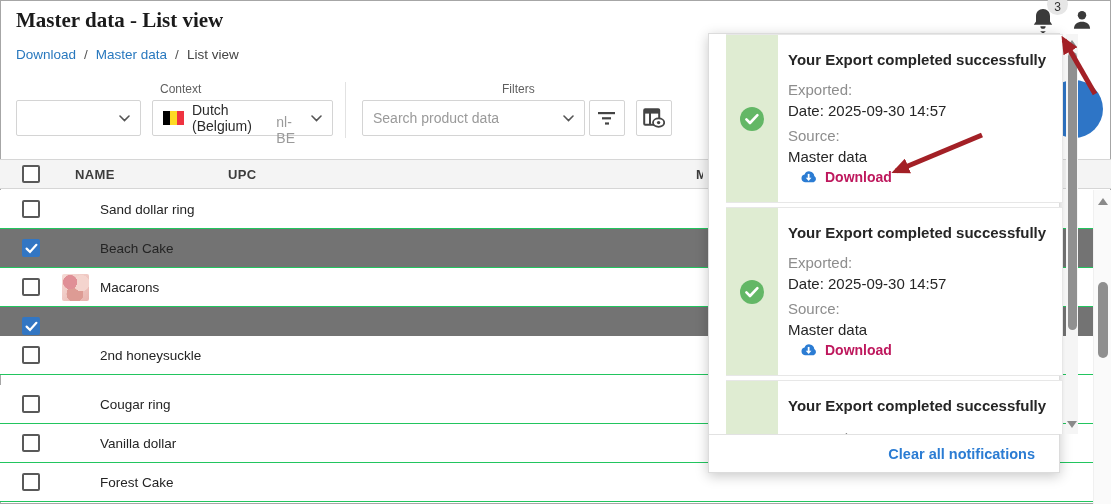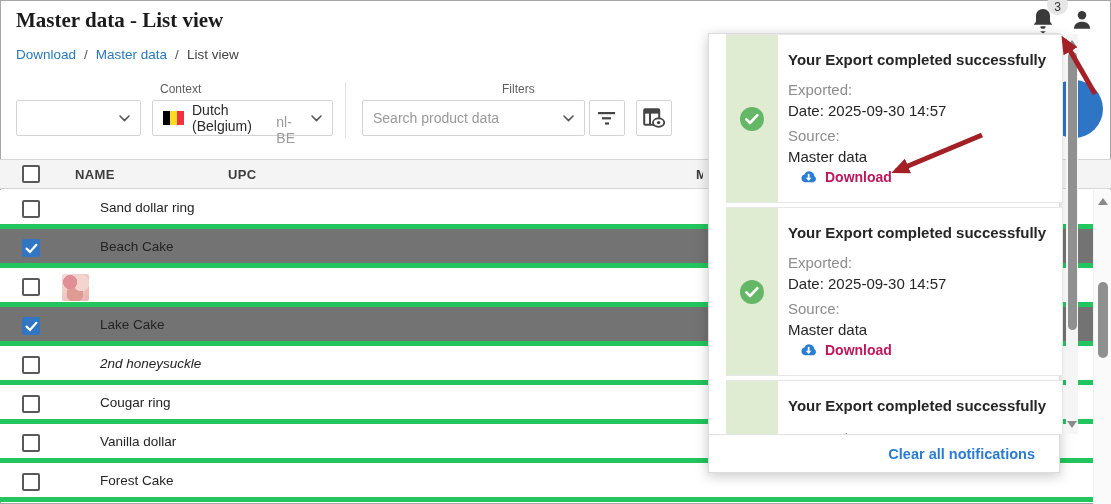--- a/index.html
+++ b/index.html
@@ -37,21 +37,21 @@
   .icon-btn { top:100px; width:36px; height:36px; border:1px solid #d4d4d4; border-radius:2px; background:#fff;
               display:flex; align-items:center; justify-content:center; cursor:pointer; }
 
   
   .thead { left:0; top:159px; width:1111px; height:30px; background:#f4f4f4;
            border-top:1px solid #d6d6d6; border-bottom:1px solid #d6d6d6; }
   .th { position:absolute; top:0; height:100%; display:flex; align-items:center;
         font-size:13px; font-weight:700; color:#3c3c3c; letter-spacing:.4px; }
   .cb { position:absolute; width:18px; height:18px; border:2px solid #595959; border-radius:2px; background:#fff; cursor:pointer; }
   .cb.checked { border-color:#3276c3; background:#3276c3; display:flex; align-items:center; justify-content:center; }
-  .row { position:absolute; left:0; width:1111px; height:39px; background:#fff; border-bottom:5px solid #22c55e; }
+  .row { position:absolute; left:0; width:1111px; height:39px; background:#fff; border-bottom:1px solid #22c55e; }
   .row.sel { background:#737373; }
   .row .cb { left:22px; top:10px; }
   .row-name { position:absolute; left:100px; top:0; height:100%; display:flex; align-items:center; font-size:13.5px; color:#242424; }
   .thumb { position:absolute; left:62px; top:6px; width:27px; height:27px; border-radius:2px;
            background:
              radial-gradient(circle at 30% 30%, #e08f96 0 26%, rgba(0,0,0,0) 27%),
              radial-gradient(circle at 72% 34%, #f4d4ce 0 30%, rgba(0,0,0,0) 31%),
              radial-gradient(circle at 48% 74%, #dd9b94 0 34%, rgba(0,0,0,0) 35%),
              linear-gradient(135deg,#f6dcd6,#e8b3ae); }
 
@@ -181,30 +181,30 @@
   <span class="cb checked">
     <svg width="13" height="11" viewBox="0 0 13 11">
         <path d="M1.6 5.6 L5 9 L11.4 1.8" stroke="#fff" stroke-width="2.2" fill="none" stroke-linecap="round"></path>
       </svg>
   </span>
   <span class="row-name">Beach Cake</span>
 </div>
 <div class="row" style="top:268px;">
   <span class="cb"></span>
   <span class="thumb"></span>
+  <span class="row-name">Macarons</span>
 </div>
 <div class="row sel" style="top:307px;">
   <span class="cb checked">
     <svg width="13" height="11" viewBox="0 0 13 11">
         <path d="M1.6 5.6 L5 9 L11.4 1.8" stroke="#fff" stroke-width="2.2" fill="none" stroke-linecap="round"></path>
       </svg>
   </span>
-  <span class="row-name">Lake Cake</span>
-</div>
-<div class="row" style="top:346px;font-style:italic;">
+</div>
+<div class="row" style="top:336px;">
   <span class="cb"></span>
   <span class="row-name">2nd honeysuckle</span>
 </div>
 <div class="row" style="top:385px;">
   <span class="cb"></span>
   <span class="row-name">Cougar ring</span>
 </div>
 <div class="row" style="top:424px;">
   <span class="cb"></span>
   <span class="row-name">Vanilla dollar</span>

